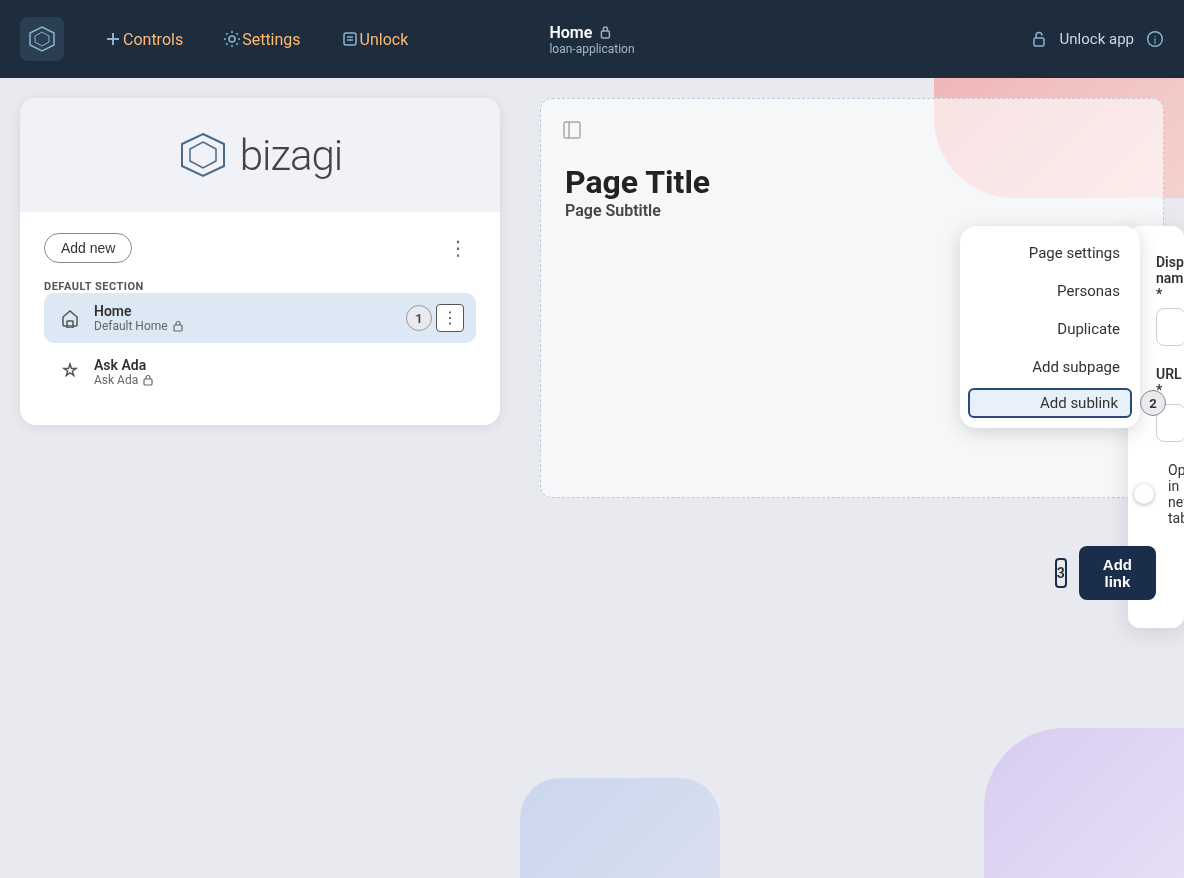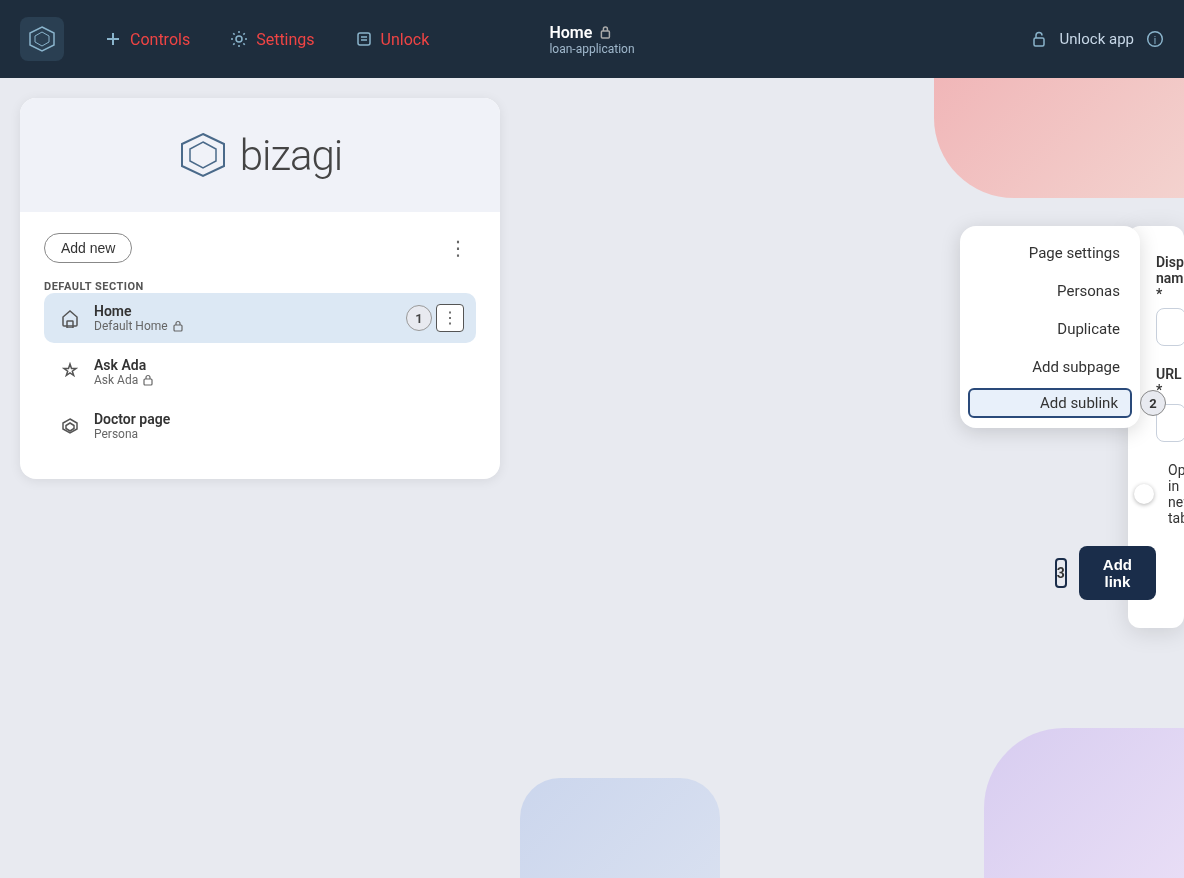--- a/index.html
+++ b/index.html
@@ -41,22 +41,22 @@
     }
     .nav-items {
       display: flex;
       align-items: center;
       gap: 8px;
       flex: 1;
     }
     .nav-item {
       display: flex;
       align-items: center;
-      gap: 8px;
-      color: #ef4444;
+      gap: 1px;
+      color: #fdba74;
       font-size: 16px;
       padding: 8px 16px;
       border-radius: 6px;
       cursor: pointer;
     }
     .nav-item svg { width: 18px; height: 18px; fill: #8ab4cc; }
     .nav-center {
       position: absolute;
       left: 50%;
       transform: translateX(-50%);
@@ -565,38 +565,38 @@
             <div class="nav-page-item-sub">
               Ask Ada
               <svg viewBox="0 0 12 12">
                   <rect x="2" y="5" width="8" height="6" rx="1" stroke="#666" stroke-width="1.2" fill="none"></rect>
                   <path d="M4 5V3.5a2 2 0 014 0V5" stroke="#666" stroke-width="1.2" fill="none"></path>
                 </svg>
             </div>
           </div>
         </div>
 
-        <div class="nav-page-item">
-          <div class="nav-page-item-icon">
-            <svg viewBox="0 0 20 20" fill="none" stroke="#555" stroke-width="1.5">
-                <polygon points="10,3 17,7 17,13 10,17 3,13 3,7"></polygon>
-                <polygon points="10,7 14,9.5 14,12.5 10,15 6,12.5 6,9.5"></polygon>
-              </svg>
-          </div>
-          <div class="nav-page-item-text">
-            <div class="nav-page-item-name">Doctor page</div>
-            <div class="nav-page-item-sub">Persona</div>
-          </div>
-        </div>
       </div>
     </div>
   </div>
 
   <div class="right-content">
 
+    <div class="canvas-area">
+      <div class="collapse-btn">
+        <svg viewBox="0 0 22 22">
+            <rect x="3" y="3" width="16" height="16" rx="2" stroke="#aaa" stroke-width="1.5" fill="none"></rect>
+            <line x1="8" y1="3" x2="8" y2="19" stroke="#aaa" stroke-width="1.5"></line>
+          </svg>
+      </div>
+      <div class="page-title-area">
+        <div class="page-title-text">Page Title</div>
+        <div class="page-subtitle-text">Page Subtitle</div>
+      </div>
+    </div>
 
     <div class="dropdown-menu">
       <div class="dropdown-item">
         <span>Page settings</span>
       </div>
       <div class="dropdown-item">
         <span>Personas</span>
       </div>
       <div class="dropdown-item">
         <span>Duplicate</span>

